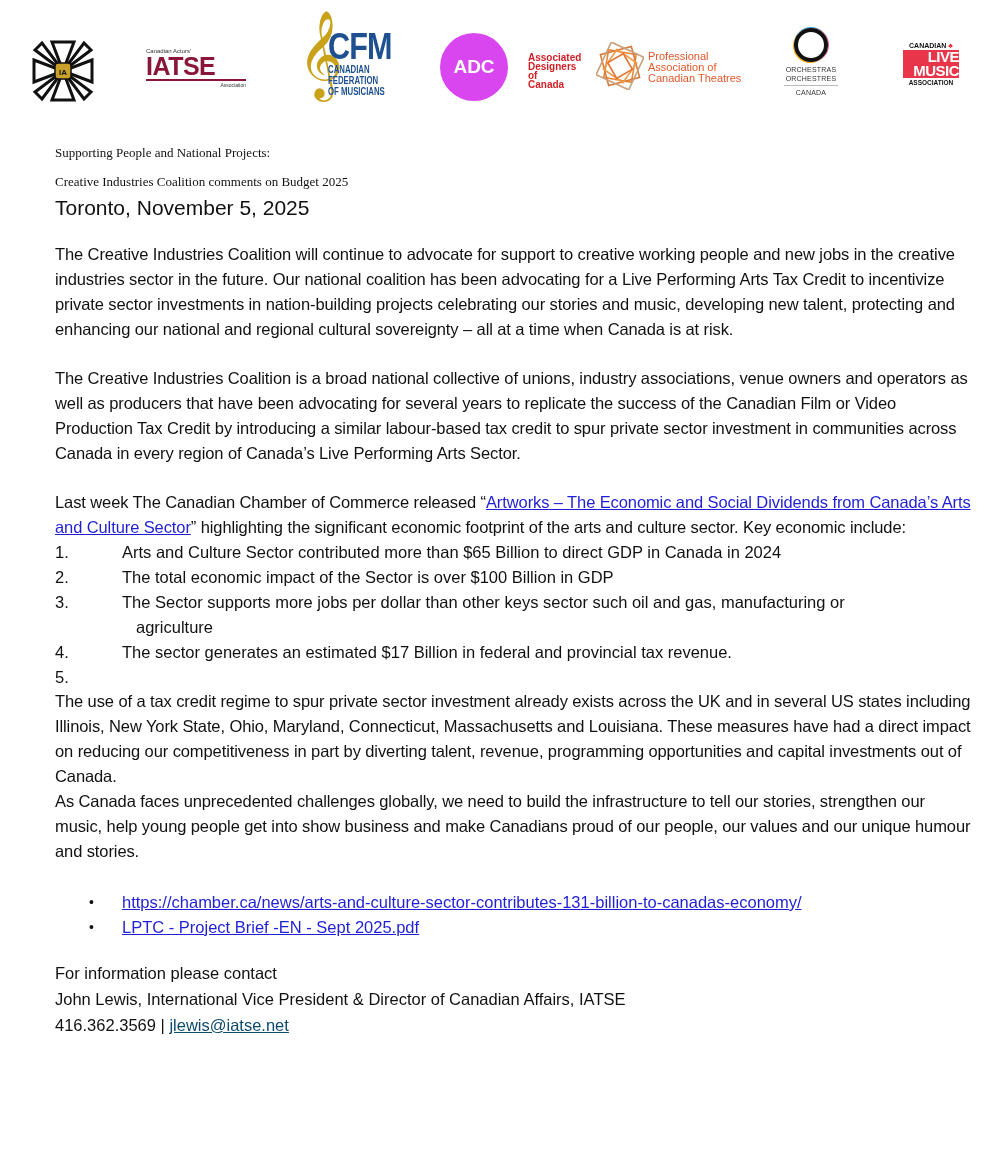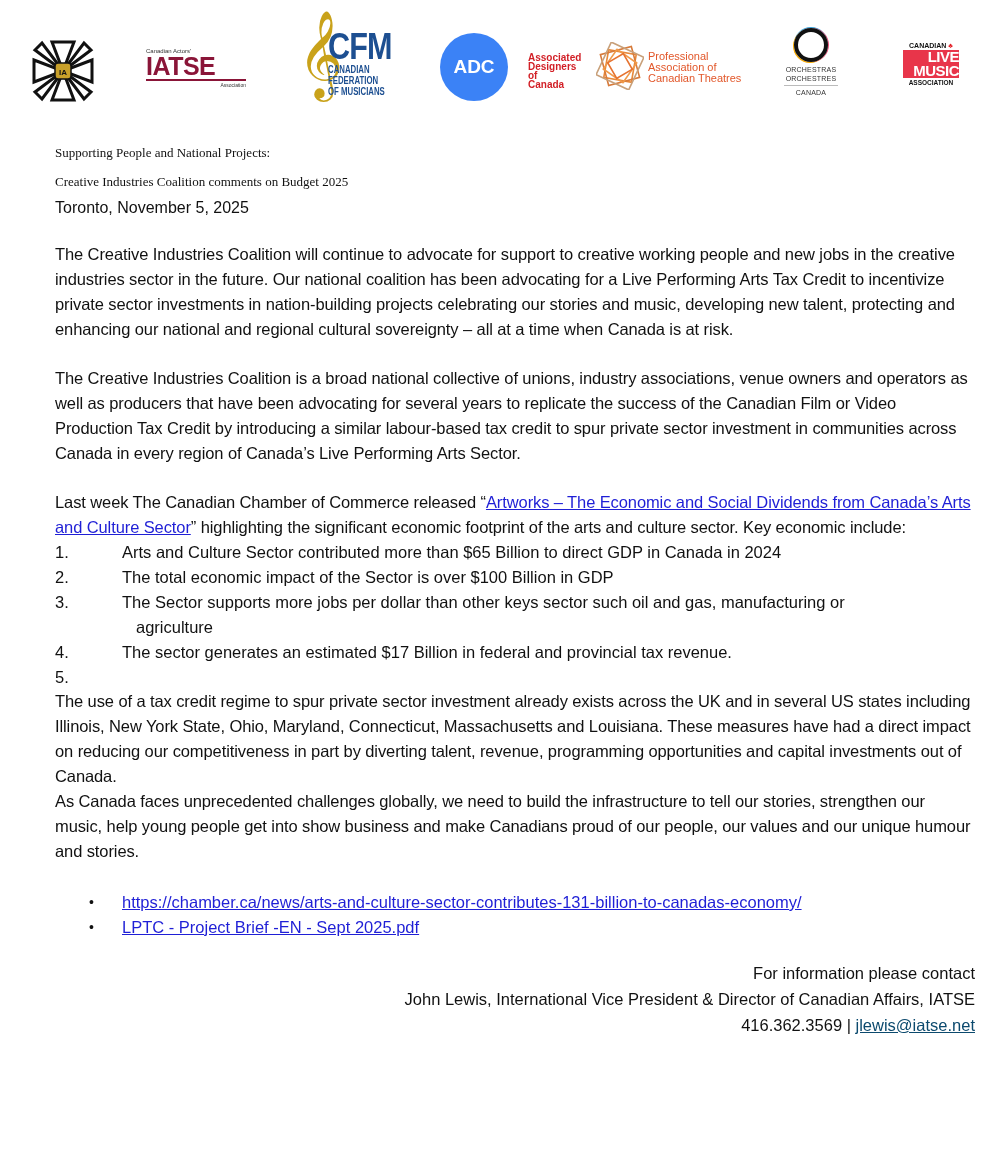--- a/index.html
+++ b/index.html
@@ -19,57 +19,57 @@
   .eq-main .e { color: #8a1538; }
   .eq-line { height: 2px; background: #8a1538; margin-top: 1px; }
   .eq-bot { font-size: 5px; text-align: right; color: #333; margin-top: 1px; }
   
   .logo-cfm { left: 298px; top: 12px; width: 90px; height: 92px; }
   .cfm-clef { position: absolute; left: 0; top: 0; font-size: 76px; color: #c9a21a; line-height: 84px; font-family: "DejaVu Serif", serif; }
   .cfm-big { position: absolute; left: 30px; top: 14px; font-size: 36px; font-weight: bold; color: #1d4f91; letter-spacing: -1px; font-family: "Liberation Sans Narrow", "Liberation Sans", sans-serif; transform: scaleX(0.85); transform-origin: left; }
   .cfm-small { position: absolute; left: 30px; top: 52px; font-size: 10px; line-height: 11px; font-weight: bold; color: #1d4f91; transform: scaleX(0.78); transform-origin: left; white-space: nowrap; }
   
   .logo-adc { left: 440px; top: 33px; width: 135px; height: 70px; }
-  .adc-circle { position: absolute; left: 0; top: 0; width: 68px; height: 68px; border-radius: 50%; background: #3b82f6; color: #fff; font-weight: bold; font-size: 19px; display: flex; align-items: center; justify-content: center; }
+  .adc-circle { position: absolute; left: 0; top: 0; width: 68px; height: 68px; border-radius: 50%; background: #d946ef; color: #fff; font-weight: bold; font-size: 19px; display: flex; align-items: center; justify-content: center; }
   .adc-text { position: absolute; left: 88px; top: 20px; font-size: 10px; line-height: 9px; color: #d21f26; font-weight: bold; width: 60px; }
   
   .logo-pact { left: 596px; top: 42px; width: 160px; height: 50px; }
   .pact-mark { position: absolute; left: 0; top: 0; width: 48px; height: 48px; }
   .pact-text { position: absolute; left: 52px; top: 9px; font-size: 11px; line-height: 11px; color: #e2572a; white-space: nowrap; }
   
   .logo-orch { left: 778px; top: 28px; width: 66px; height: 72px; text-align: center; }
   .orch-ring { width: 26px; height: 26px; margin: 0 auto; border-radius: 50%; border: 4px solid #111; box-shadow: 1px 0 0 #e94e77, -1px 1px 0 #f6a800, 0 -1px 0 #3aa0d8; }
   .orch-text { font-size: 7px; line-height: 9px; color: #333; margin-top: 3px; letter-spacing: 0.2px; }
   .orch-line { height: 1px; background: #bbb; margin: 2px 6px; }
   
   .logo-clma { left: 900px; top: 42px; width: 62px; height: 50px; text-align: center; }
   .clma-top { font-size: 7px; font-weight: bold; color: #111; white-space: nowrap; }
   .clma-top .leaf { color: #e31b23; }
   .clma-box { background: #e8354a; color: #fff; font-weight: 900; font-size: 15px; line-height: 14px; letter-spacing: -0.5px; margin: 1px 3px 0; text-align: right; }
   .clma-bot { font-size: 6.5px; font-weight: bold; color: #111; margin-top: 1px; }
 
   .doc { position: absolute; left: 55px; top: 138px; width: 920px; font-family: "DejaVu Sans Condensed", "Liberation Sans", sans-serif; }
   .title { font-size: 13px; line-height: 29px; color: #111; font-family: Liberation Serif, serif; }
-  .date { font-size: 16px; line-height: 24px; margin-top: 0; font-family: "Liberation Sans", sans-serif; }
+  .date { font-size: 21px; line-height: 24px; margin-top: 0; font-family: "Liberation Sans", sans-serif; }
   p { margin: 0; font-size: 16.5px; line-height: 25px; font-family: "Liberation Sans", sans-serif; letter-spacing: -0.1px; }
   .para1 { margin-top: 22px; }
   .para2 { margin-top: 24px; }
   .para3 { margin-top: 24px; }
   a.link { color: #1f1fd6; text-decoration: underline; }
   ol.findings { list-style: none; margin: 0; padding: 0; }
   ol.findings li { position: relative; padding-left: 67px; font-size: 16.5px; line-height: 25px; font-family: "Liberation Sans", sans-serif; }
   ol.findings li .num { position: absolute; left: 0; top: 0; }
   ol.findings li .cont { display: block; padding-left: 14px; }
   .para4 { margin-top: 24px; }
   .para5 { }
   ul.links { list-style: none; margin: 26px 0 0 0; padding: 0; }
   ul.links li { position: relative; padding-left: 67px; font-size: 16.5px; line-height: 25px; font-family: "Liberation Sans", sans-serif; }
   ul.links li .bullet { position: absolute; left: 34px; top: 0; font-size: 14px; }
   .contact { margin-top: 20px; }
-  .contact div { font-size: 16.5px; line-height: 26px; font-family: "Liberation Sans", sans-serif; text-align: right; }
+  .contact div { font-size: 16.5px; line-height: 26px; font-family: "Liberation Sans", sans-serif; }
   a.email { color: #0c4a6e; text-decoration: underline; }
 </style>
 </head>
 <body>
 
 <div class="logos">
 
   <div class="logo logo-iatse">
     <svg width="66" height="66" viewBox="0 0 66 66">
       <g fill="#ffffff" stroke="#111" stroke-width="3">

